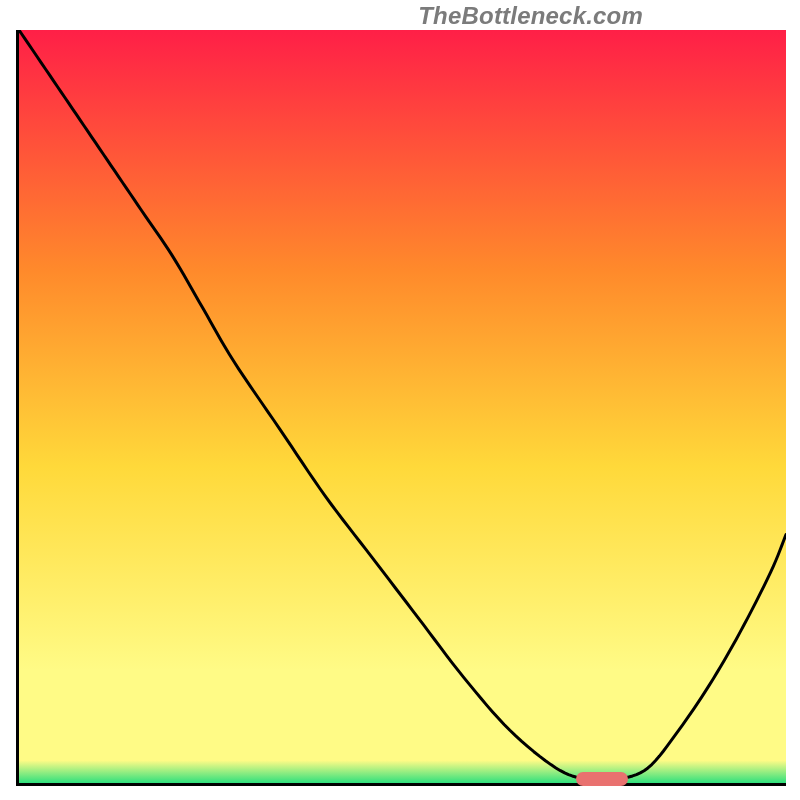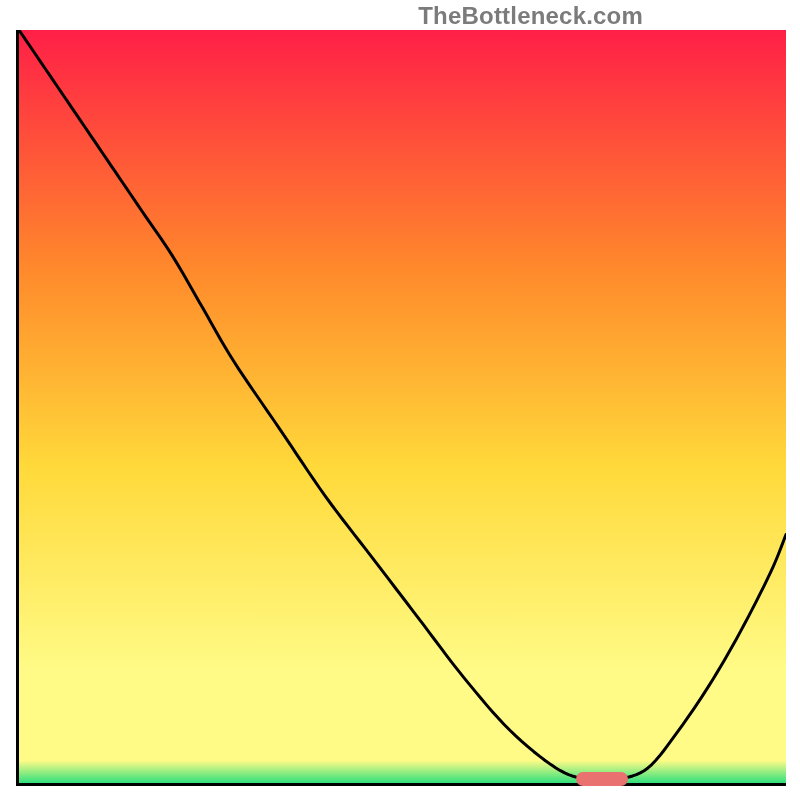--- a/index.html
+++ b/index.html
@@ -8,20 +8,21 @@
     width: 800px;
     height: 800px;
     background: #ffffff;
     font-family: Arial, Helvetica, sans-serif;
     overflow: hidden;
   }
   .stage {
     position: relative;
     width: 653px;
     height: 800px;
+    font-style: italic;
   }
   .watermark {
     position: absolute;
     top: 2px;
     right: 10px;
     font-size: 24px;
     font-weight: 600;
     color: #7b7b7b;
     letter-spacing: 0.2px;
     z-index: 5;

